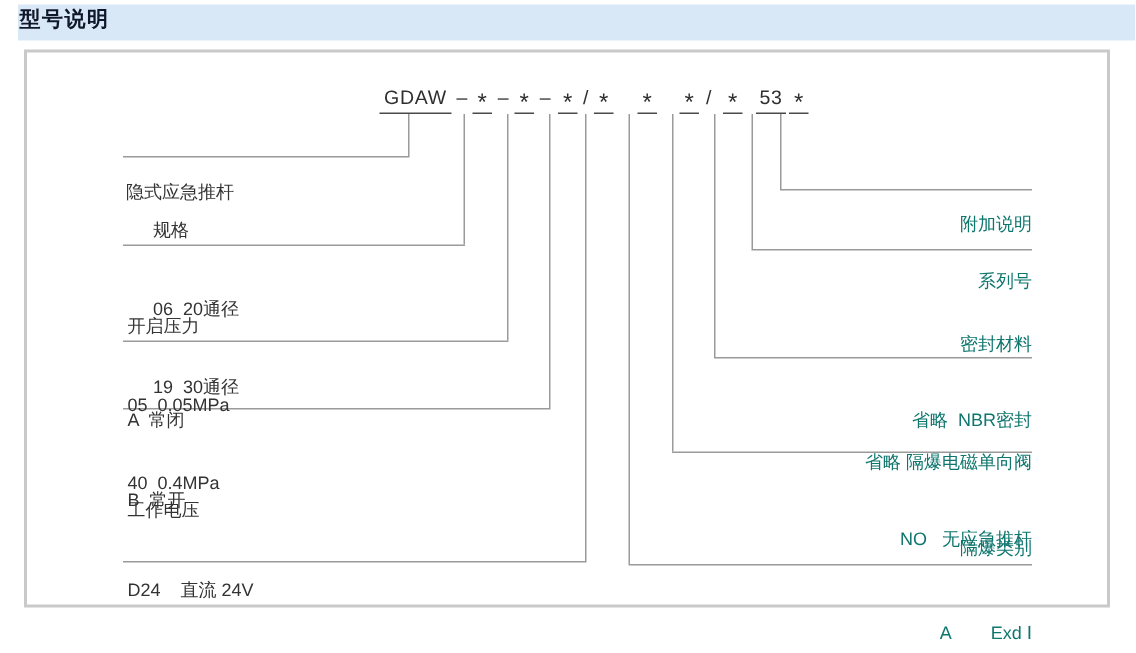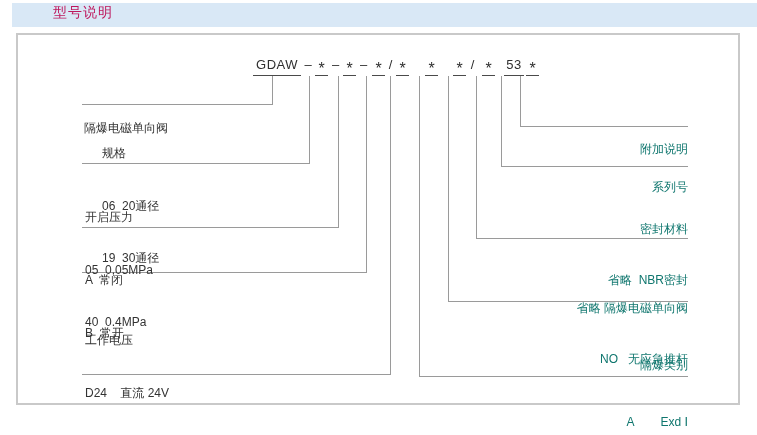--- a/index.html
+++ b/index.html
@@ -2,21 +2,21 @@
 <html><head>
 <meta charset="utf-8">
 <style>
   html,body { margin:0; padding:0; }
   body {
     width:757px; height:435px; background:#ffffff; position:relative;
     font-family:"Liberation Sans","DejaVu Sans",sans-serif; overflow:hidden;
   }
   .hdr-bar { position:absolute; left:12px; top:3px; width:745px; height:24px; background:#d9e8f6; }
   .hdr-title { position:absolute; left:13px; top:3px; height:18px; line-height:18px;
-               font-size:14px; font-weight:normal; color:#be185d; letter-spacing:1px;padding-left:40px; }
+               font-size:14px; font-weight:bold; color:#0f172a; letter-spacing:1px; }
   .frame { position:absolute; left:16px; top:33px; width:724px; height:372px;
            border:2px solid #c9c9c9; background:#fff; box-sizing:border-box; }
 
   
   .seg { position:absolute; top:57px; height:18px; text-align:center; color:#2f2f2f; white-space:pre;margin-left:12px; }
   .seg.u { border-bottom:1px solid #4a4a4a; }
   .seg .txt { display:block; font-size:13px; line-height:16px; letter-spacing:0.5px; }
   .seg.star .txt { font-size:16px; line-height:23px; letter-spacing:0; }
   .seg.dash .txt { font-size:13px; line-height:15px; letter-spacing:0; }
 
@@ -71,21 +71,21 @@
 <div class="hline" style="left:82px;top:272px;width:285px"></div>
 <div class="hline" style="left:82px;top:374px;width:309px"></div>
 
 <div class="hline" style="left:520px;top:126px;width:168px"></div>
 <div class="hline" style="left:501px;top:166px;width:187px"></div>
 <div class="hline" style="left:476px;top:238px;width:212px"></div>
 <div class="hline" style="left:448px;top:301px;width:240px"></div>
 <div class="hline" style="left:419px;top:376px;width:269px"></div>
 
 <div class="lgroup" style="left:84px;top:85px">
-  <div>隔爆电磁单向阀</div>
+  <div>隐式应急推杆</div>
 </div>
 <div class="lgroup" style="left:102px;top:110px">
   <div>规格</div>
   <div>06  20通径</div>
   <div>19  30通径</div>
 </div>
 <div class="lgroup" style="left:85px;top:174px">
   <div>开启压力</div>
   <div>05  0.05MPa</div>
   <div>40  0.4MPa</div>

